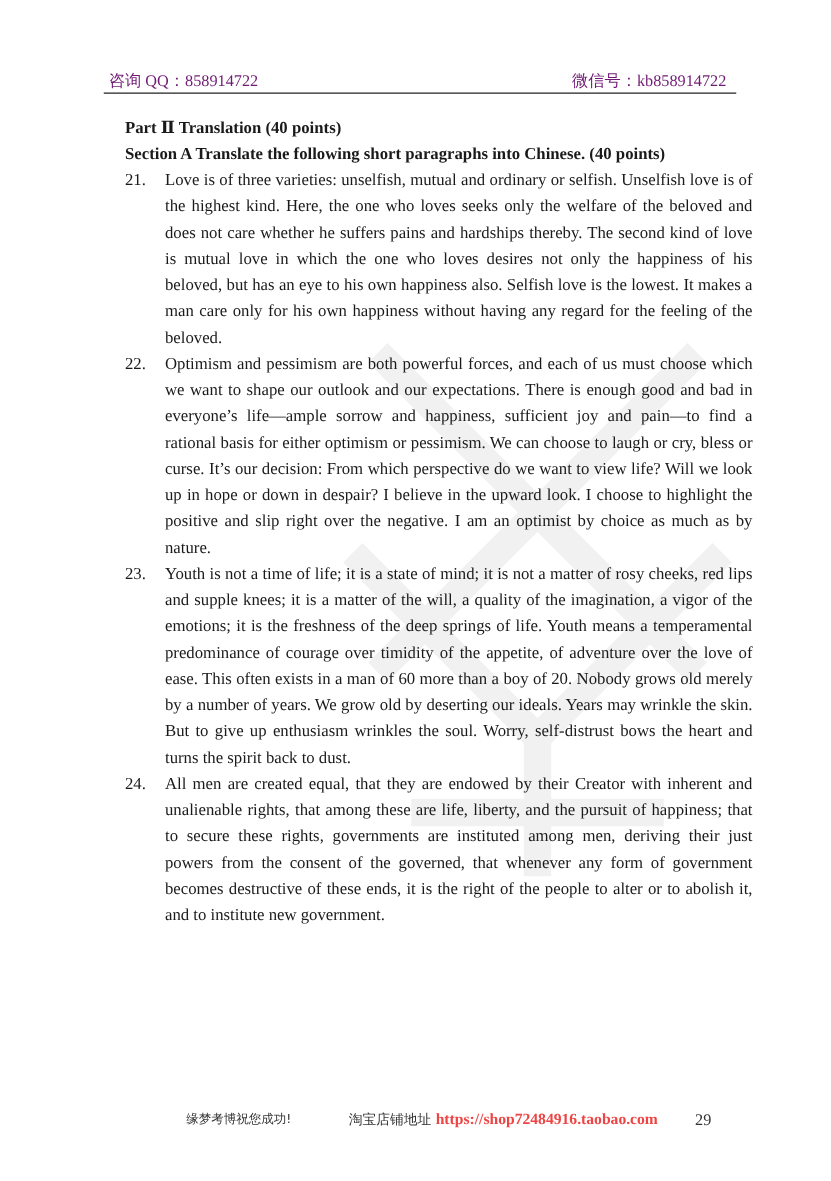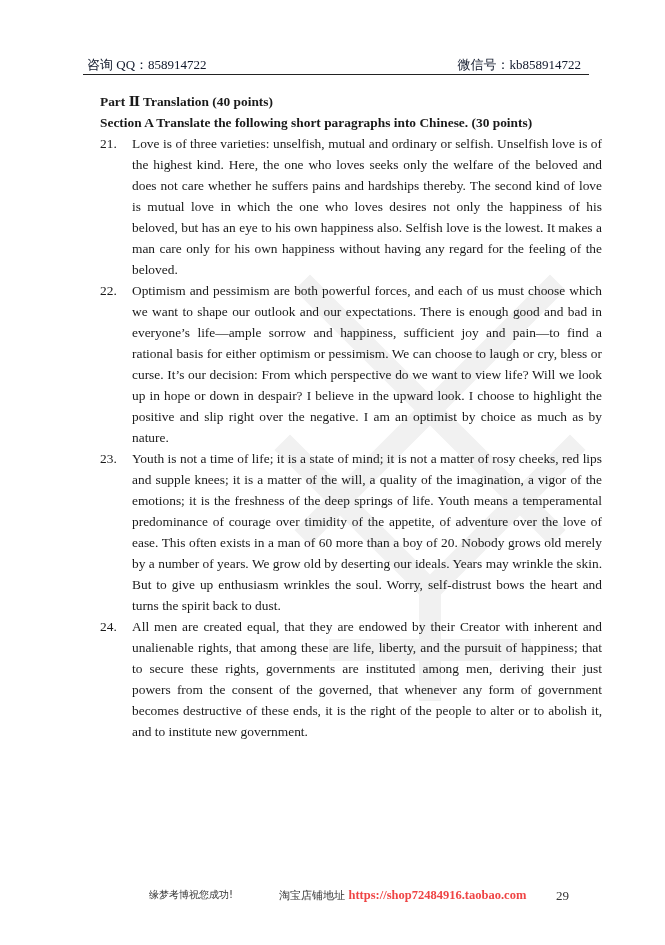--- a/index.html
+++ b/index.html
@@ -5,21 +5,21 @@
   html, body { margin: 0; padding: 0; }
   body {
     width: 665px; height: 945px; background: #ffffff; position: relative; overflow: hidden;
     font-family: "Liberation Serif", "DejaVu Serif", serif; color: #1a1a1a;
   }
   .watermark {
     position: absolute; left: 250px; top: 250px; width: 360px; height: 460px; pointer-events: none;
   }
   .header {
     position: absolute; left: 83px; top: 54px; width: 506px; height: 20px;
-    border-bottom: 1.2px solid #222; font-size: 13px; color: #0f172a;
+    border-bottom: 1.2px solid #222; font-size: 13px; color: #701a75;
   }
   .header .left { position: absolute; left: 4px; top: 2px; }
   .header .right { position: absolute; right: 8px; top: 2px; }
   .content { position: absolute; left: 100px; top: 91px; width: 502px; }
   .h-part, .h-sec { font-weight: bold; font-size: 13.4px; line-height: 21px; margin: 0; }
   .item { position: relative; padding-left: 32px; font-size: 13.4px; line-height: 21px; text-align: justify; }
   .item .num { position: absolute; left: 0; top: 0; }
   .item p { margin: 0; text-align: justify; }
   .sec-b { margin-top: 22px; }
   .cn { font-family: "DejaVu Sans", sans-serif; font-size: 12.8px; line-height: 21px; text-indent: 26px; margin: 0; text-align: justify; letter-spacing: 0.2px; }
@@ -42,21 +42,21 @@
   </g>
 </svg>
 
 <div class="header">
   <span class="left">咨询 QQ：858914722</span>
   <span class="right">微信号：kb858914722</span>
 </div>
 
 <div class="content">
   <h2 class="h-part">Part Ⅱ Translation (40 points)</h2>
-  <h3 class="h-sec">Section A Translate the following short paragraphs into Chinese. (30 points)</h3>
+  <h3 class="h-sec">Section A Translate the following short paragraphs into Chinese. (40 points)</h3>
 
   <div class="item">
     <span class="num">21.</span>
     <p>Love is of three varieties: unselfish, mutual and ordinary or selfish. Unselfish love is of the highest kind. Here, the one who loves seeks only the welfare of the beloved and does not care whether he suffers pains and hardships thereby. The second kind of love is mutual love in which the one who loves desires not only the happiness of his beloved, but has an eye to his own happiness also. Selfish love is the lowest. It makes a man care only for his own happiness without having any regard for the feeling of the beloved.</p>
   </div>
   <div class="item">
     <span class="num">22.</span>
     <p>Optimism and pessimism are both powerful forces, and each of us must choose which we want to shape our outlook and our expectations. There is enough good and bad in everyone’s life—ample sorrow and happiness, sufficient joy and pain—to find a rational basis for either optimism or pessimism. We can choose to laugh or cry, bless or curse. It’s our decision: From which perspective do we want to view life? Will we look up in hope or down in despair? I believe in the upward look. I choose to highlight the positive and slip right over the negative. I am an optimist by choice as much as by nature.</p>
   </div>
   <div class="item">

